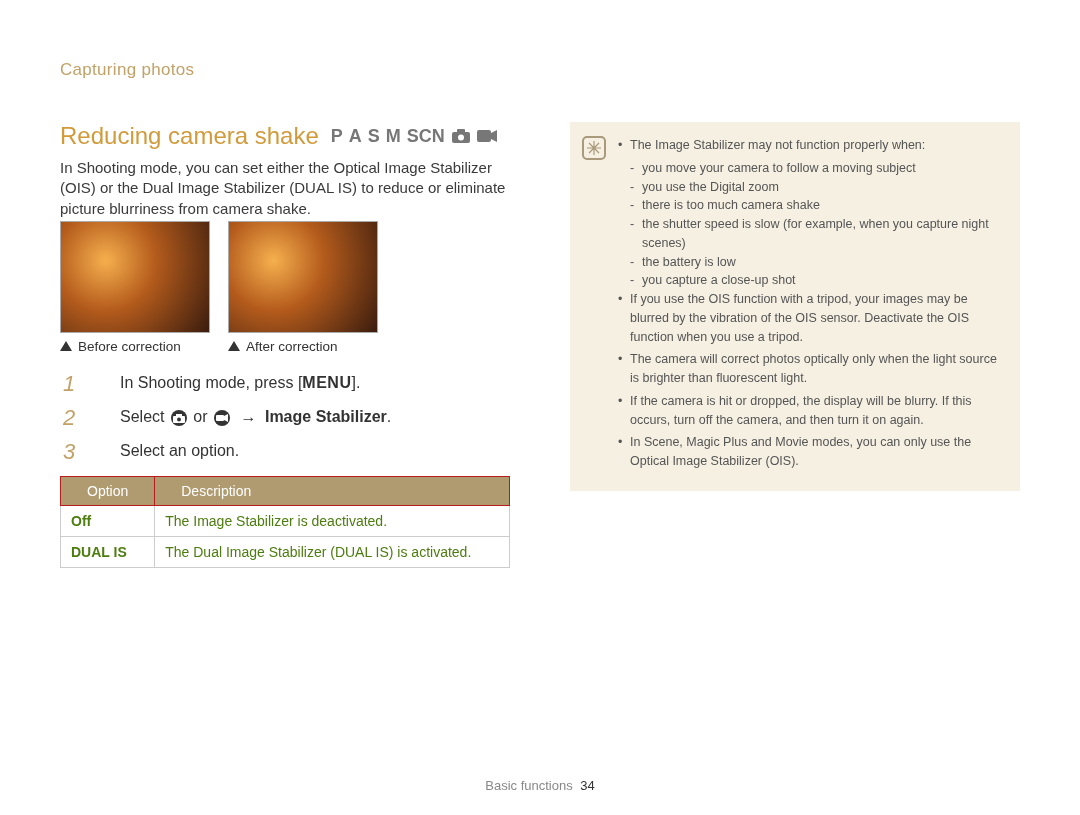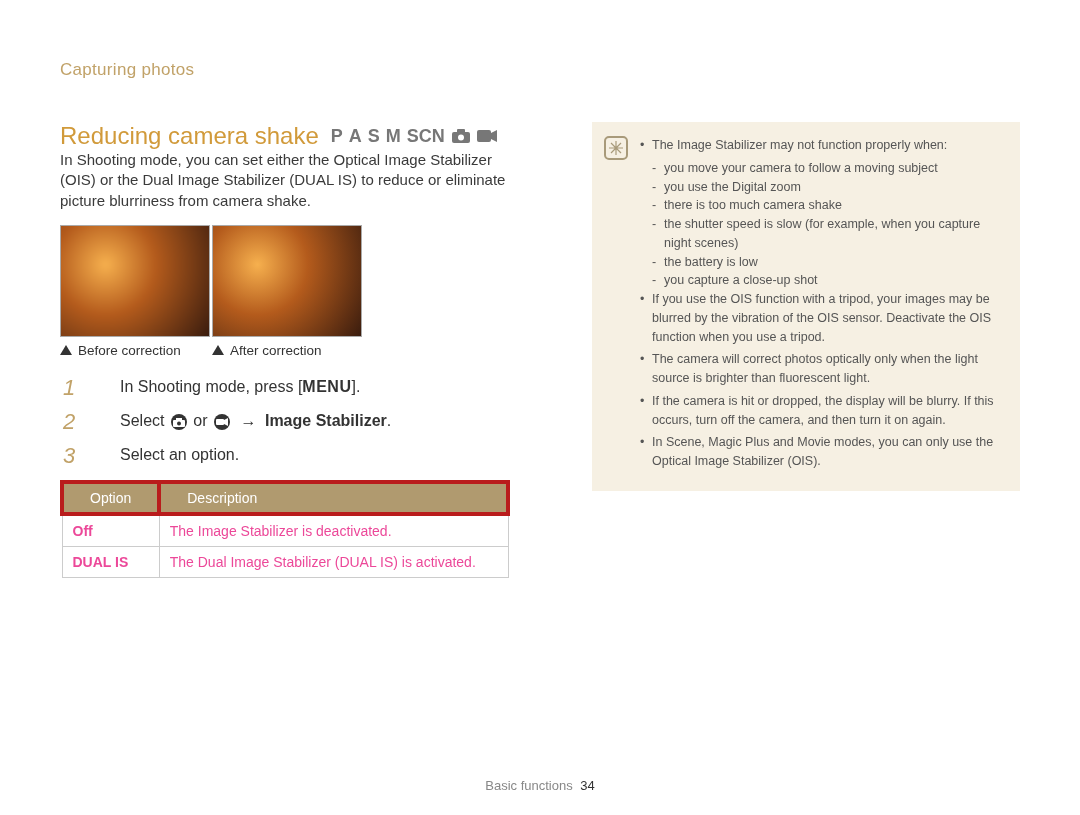--- a/index.html
+++ b/index.html
@@ -28,42 +28,43 @@
     display: flex;
     gap: 60px;
     flex: 1;
   }
   .left-col { flex: 0 0 450px; }
   .right-col { flex: 1; }
   .title-row {
     display: flex;
     align-items: center;
     gap: 12px;
+    margin-bottom: 8px;
   }
   .title {
     font-size: 24px;
     color: #d19a3a;
     font-weight: 400;
   }
   .mode-glyphs {
     display: flex;
     align-items: center;
     gap: 6px;
     color: #777;
     font-size: 18px;
     font-weight: bold;
   }
   .mode-glyphs .g { font-family: "Arial Black", sans-serif; }
   .intro {
     font-size: 15px;
     line-height: 1.35;
     color: #3a3a3a;
-    margin-bottom: 14px;
-  }
-  .images-row { display: flex; gap: 2px; margin-bottom: 8px; }
+    margin-bottom: 2px;
+  }
+  .images-row { display: flex; gap: 18px; margin-bottom: 8px; }
   .img-block { width: 150px; }
   .fake-photo {
     width: 150px;
     height: 112px;
     background: radial-gradient(circle at 30% 35%, #f6b04e 0%, #b45b1c 40%, #3a1c0e 100%);
     border: 1px solid #aaa;
     position: relative;
     overflow: hidden;
   }
   .fake-photo.blur::before{
@@ -94,36 +95,35 @@
     width: 100%;
     margin-top: 12px;
     font-size: 14px;
   }
   table.opts th {
     background: #b09a6f;
     color: #fff;
     font-weight: 400;
     text-align: left;
     padding: 6px 26px;
-    border: 4px solid #b91c1c;
+    border: 1px solid #b91c1c;
   }
   table.opts td {
     border: 1px solid #ccc;
     padding: 7px 10px;
-    color: #ec4899;
+    color: #4d7c0f;
   }
   table.opts td.optname { font-weight: bold; width: 74px; }
   .note-box {
     background: #f6f0e3;
     padding: 14px 16px 16px 48px;
     position: relative;
     font-size: 12.5px;
     color: #555;
     line-height: 1.5;
-    margin-left: 22px;
   }
   .note-icon {
     position:absolute; left:12px; top:14px;
     width:24px; height:24px;
     border: 2px solid #a89a7a;
     border-radius:5px;
     display:flex; align-items:center; justify-content:center;
     color:#a89a7a;
   }
   .note-box ul { list-style: none; }

